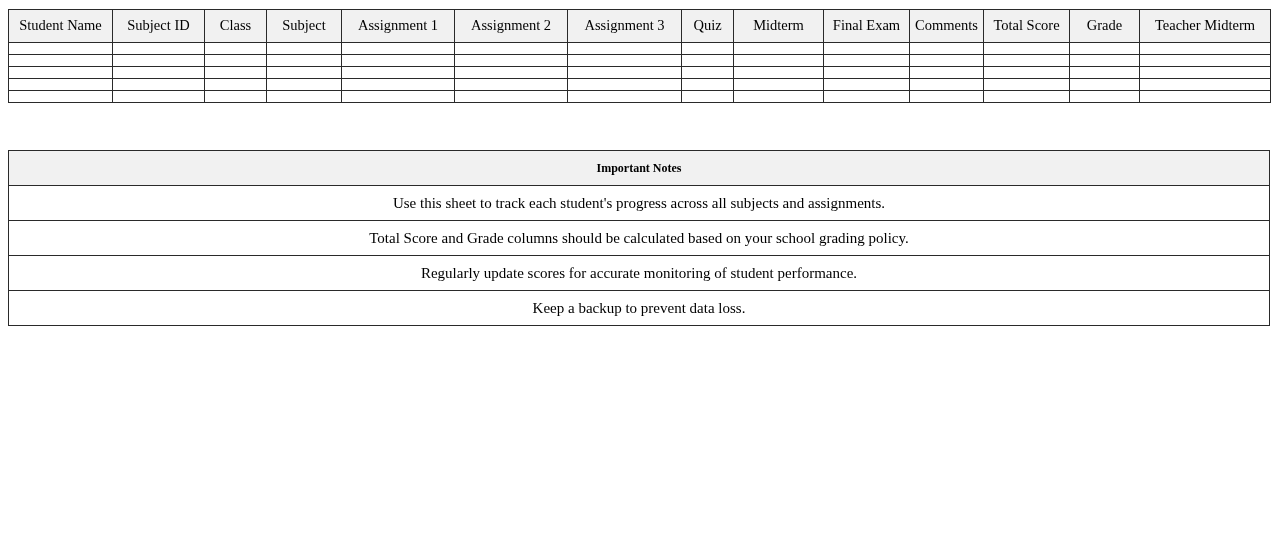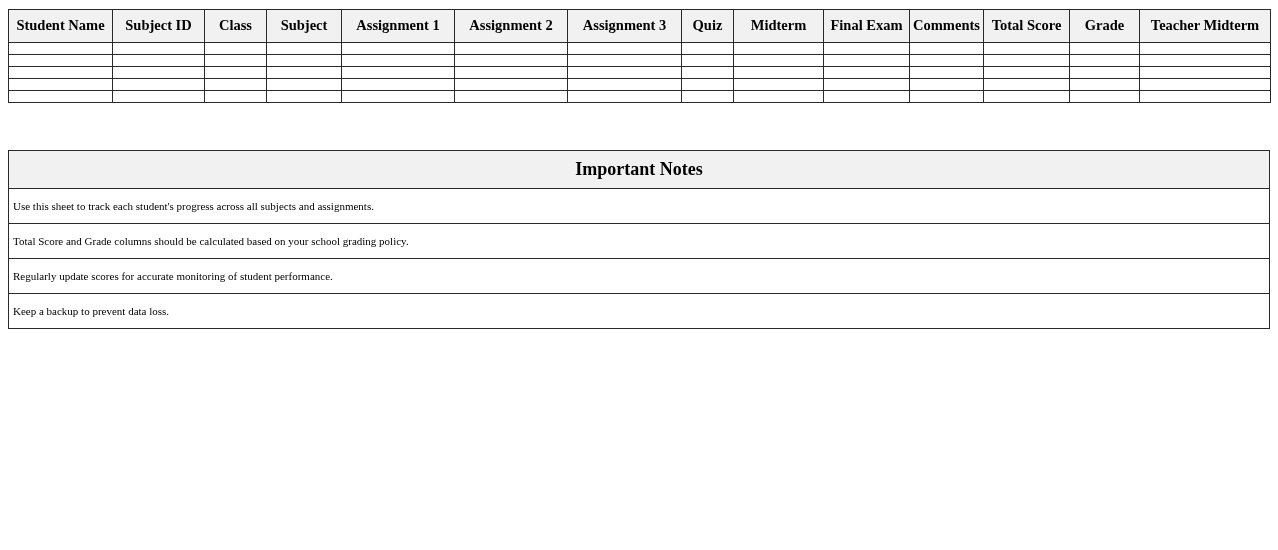--- a/index.html
+++ b/index.html
@@ -33,21 +33,21 @@
   table.grade-table {
     border-collapse: collapse;
     table-layout: fixed;
     width: 1262px;
     background: #ffffff;
   }
   table.grade-table th {
     border: 1px solid #2a2a2a;
     background: #f1f1f1;
     font-family: "Liberation Serif", "DejaVu Serif", serif;
-    font-weight: bold;
+    font-weight: normal;
     font-size: 14.5px;
     line-height: 1.18;
     text-align: center;
     vertical-align: middle;
     padding: 7px 3px 8px 3px;
     color: #000000;
     word-wrap: break-word;
   }
   table.grade-table td.empty-cell {
     border: 1px solid #2a2a2a;
@@ -83,33 +83,34 @@
     border-collapse: collapse;
     table-layout: fixed;
     width: 1262px;
     background: #ffffff;
   }
   table.notes-table th.notes-header {
     border: 1px solid #2a2a2a;
     background: #f1f1f1;
     font-family: "Liberation Serif", "DejaVu Serif", serif;
     font-weight: bold;
-    font-size: 18px;
+    font-size: 12px;
     text-align: center;
     vertical-align: middle;
     padding: 8px 4px;
     height: 18px;
     color: #000000;
   }
   table.notes-table td.note-cell {
     border: 1px solid #2a2a2a;
     background: #ffffff;
     font-family: "Liberation Serif", "DejaVu Serif", serif;
     font-weight: normal;
-    font-size: 11px;
+    font-size: 15px;
+    text-align: center;
     vertical-align: middle;
     padding: 8px 4px;
     height: 18px;
     color: #000000;
   }
 </style>
 </head>
 <body>
 
 <div class="sheet">

